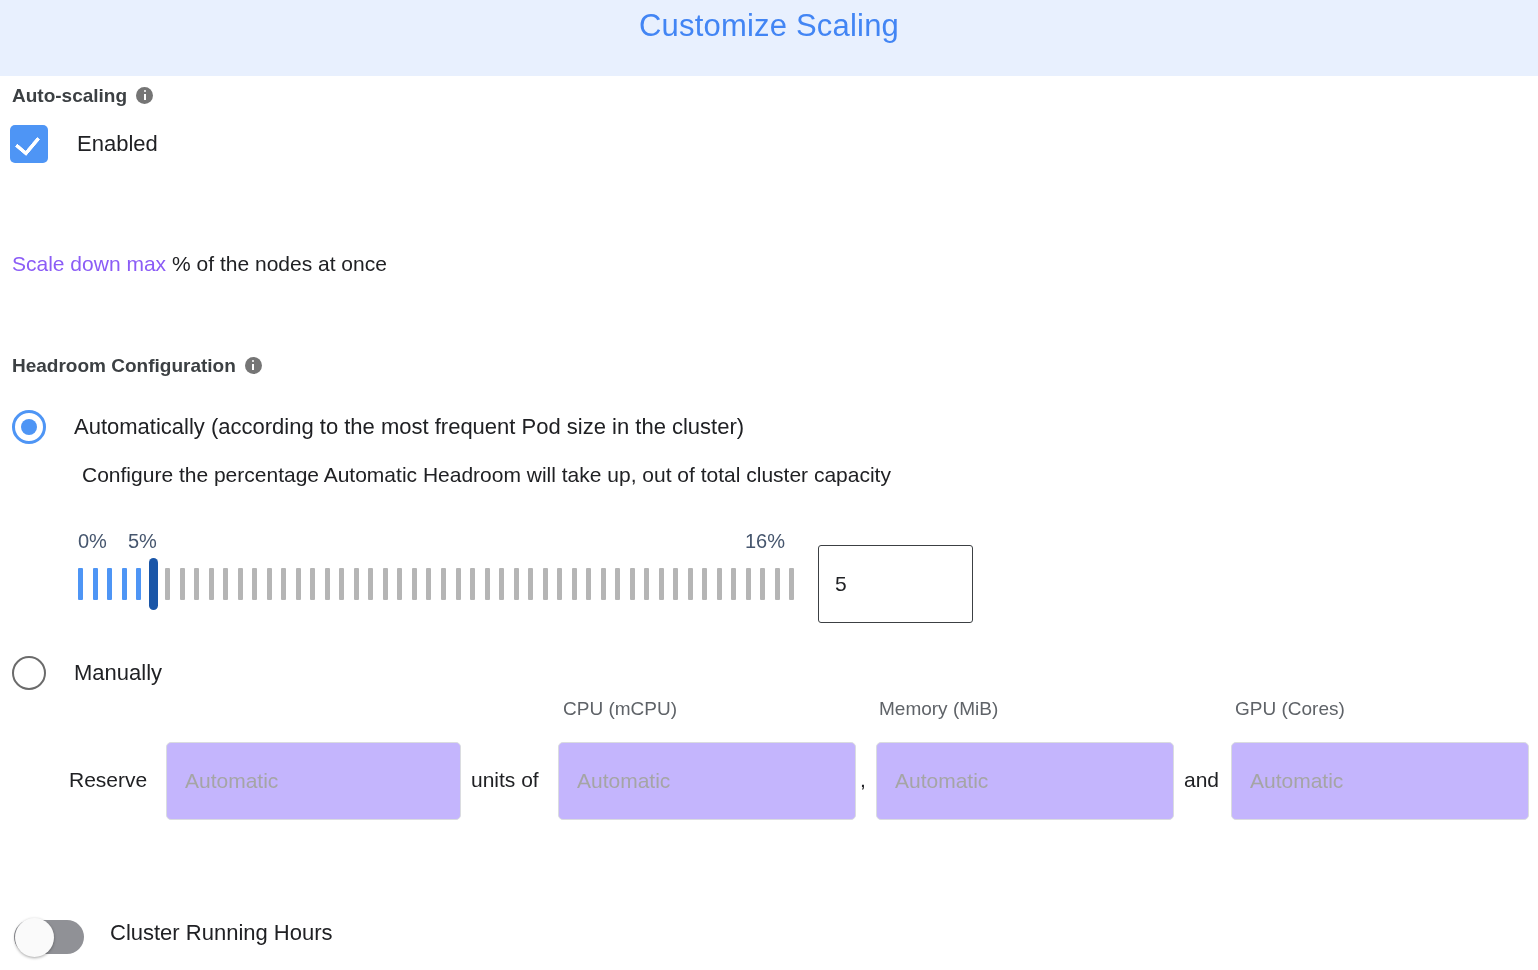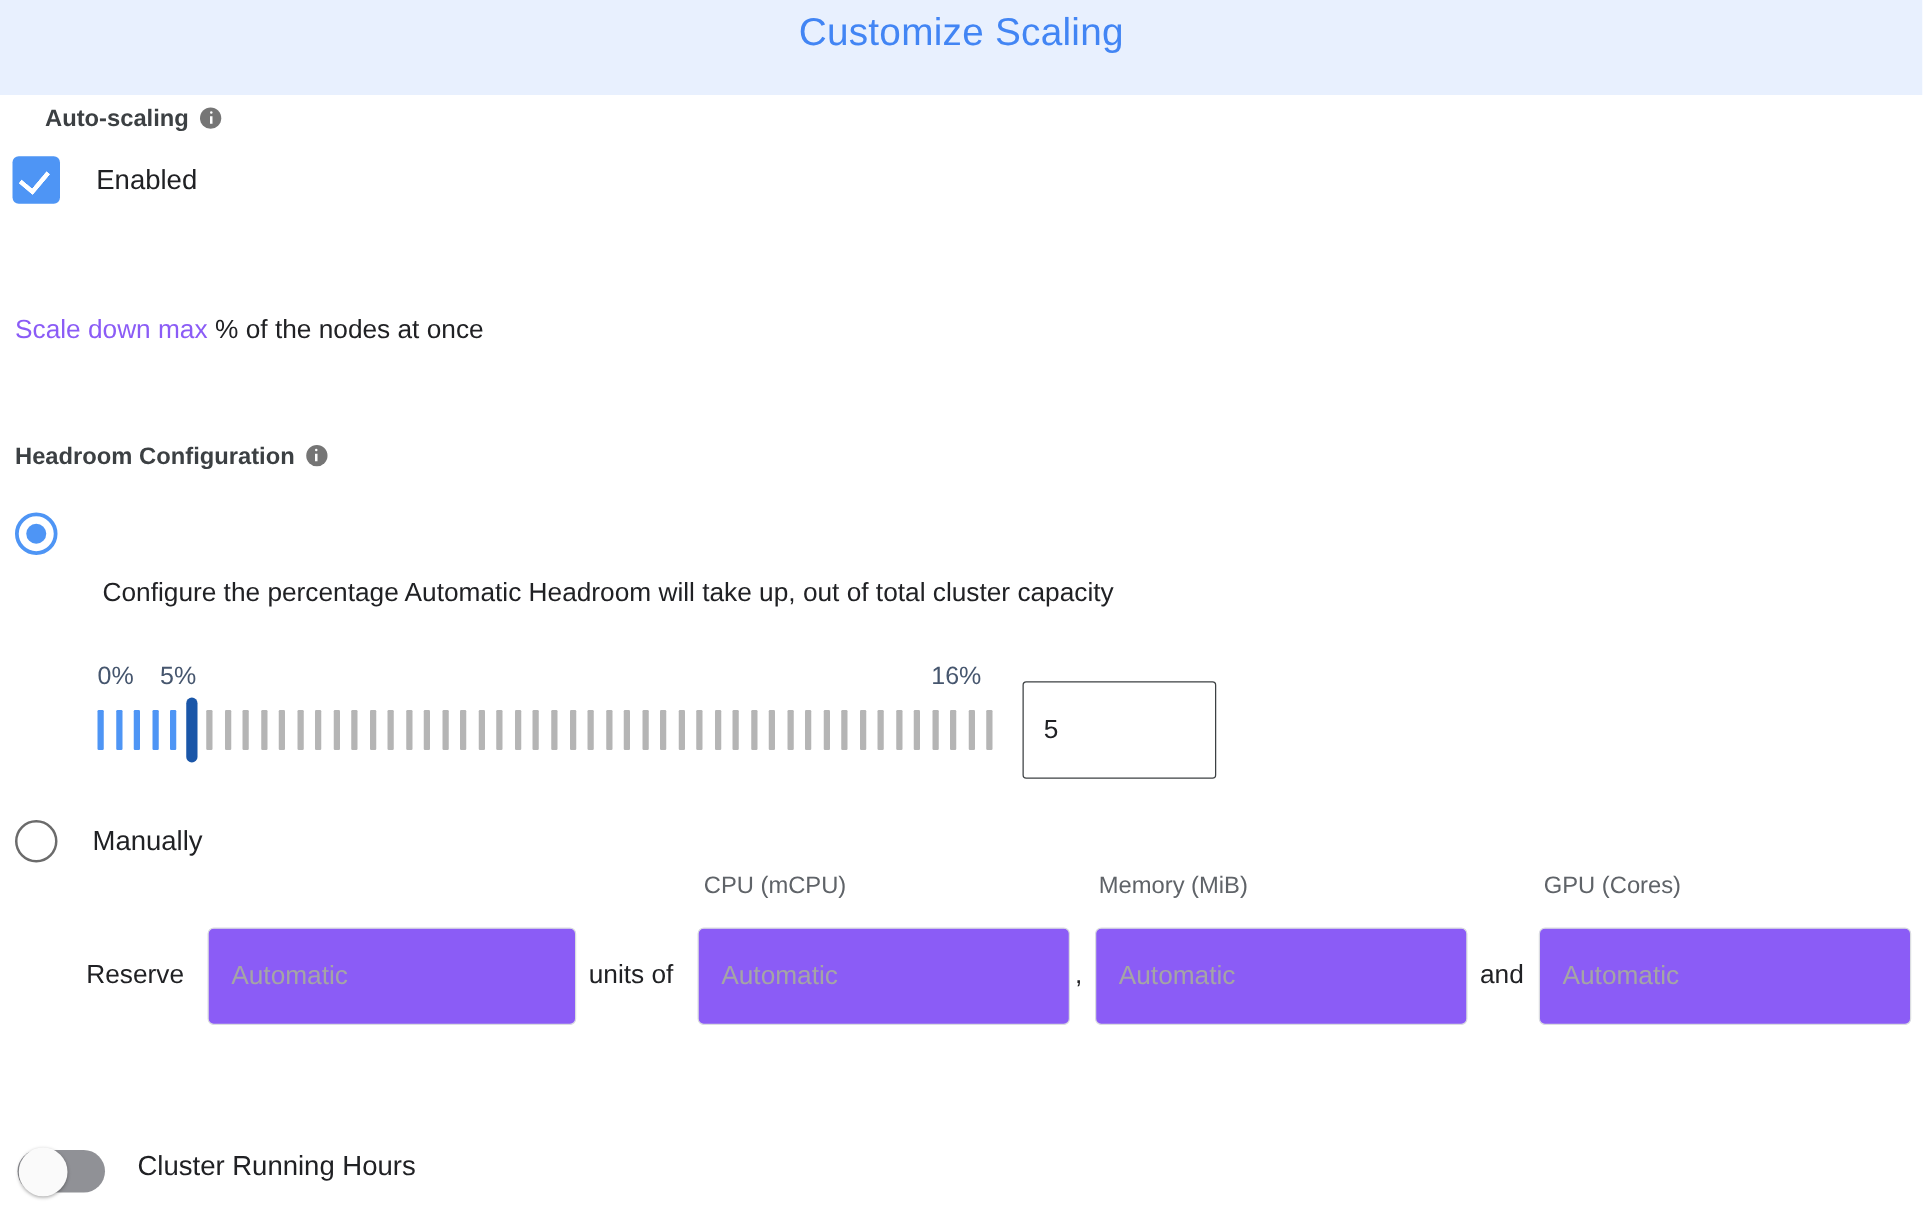--- a/index.html
+++ b/index.html
@@ -64,21 +64,21 @@
   }
 
   
   .section-head {
     position: absolute;
     font-size: 19px;
     font-weight: bold;
     color: #3c4043;
     white-space: nowrap;
   }
-  #auto-scaling-head { left: 12px; top: 85px; margin-left: 24px; }
+  #auto-scaling-head { left: 12px; top: 85px; }
   #headroom-head { left: 12px; top: 355px; }
 
   
   .checkbox-row {
     position: absolute;
     left: 10px; top: 125px;
     display: flex;
     align-items: center;
   }
   .checkbox {
@@ -260,21 +260,21 @@
     font-size: 21px;
     color: #202124;
     white-space: nowrap;
   }
   .disabled-input {
     position: absolute;
     top: 0;
     height: 78px;
     border: 1.4px solid #dadce0;
     border-radius: 5px;
-    background: #8b5cf6;
+    background: #c4b5fd;
     font-family: "Liberation Sans", sans-serif;
     font-size: 21px;
     color: #202124;
     padding: 0 18px;
     outline: none;
   }
   .disabled-input::placeholder { color: #a5a5a5; opacity: 1; }
   #reserve-units-input { left: 166px;  width: 295px; }
   #reserve-cpu-input   { left: 558px;  width: 298px; }
   #reserve-mem-input   { left: 876px;  width: 298px; }
@@ -343,20 +343,21 @@
   <span class="scale-label">Scale down max</span>
   <span class="scale-suffix">% of the nodes at once</span>
 </div>
 
 <div class="section-head" id="headroom-head">
   <span>Headroom Configuration</span><span class="info-icon"></span>
 </div>
 
 <div class="radio-row" id="radio-auto-row">
   <span class="radio checked"></span>
+  <span class="radio-label">Automatically (according to the most frequent Pod size in the cluster)</span>
 </div>
 <div class="radio-sub">Configure the percentage Automatic Headroom will take up, out of total cluster capacity</div>
 
 <div class="slider-wrap">
   <span class="slider-scale-label" style="left:78px;">0%</span>
   <span class="slider-scale-label" style="left:128px;">5%</span>
   <span class="slider-scale-label" style="left:745px;">16%</span>
 
   <div class="ticks" id="slider-ticks">
       <span class="tick filled" style="left: 0px;"></span>

